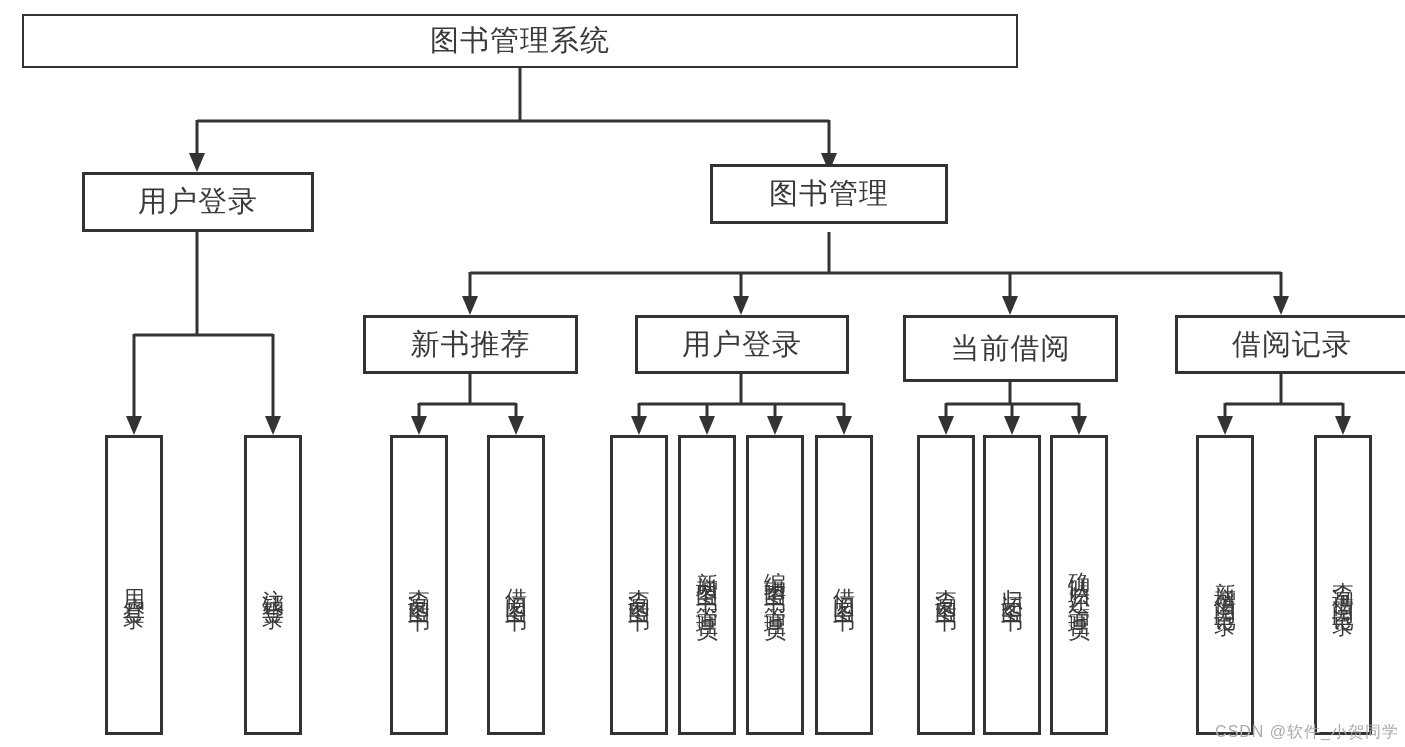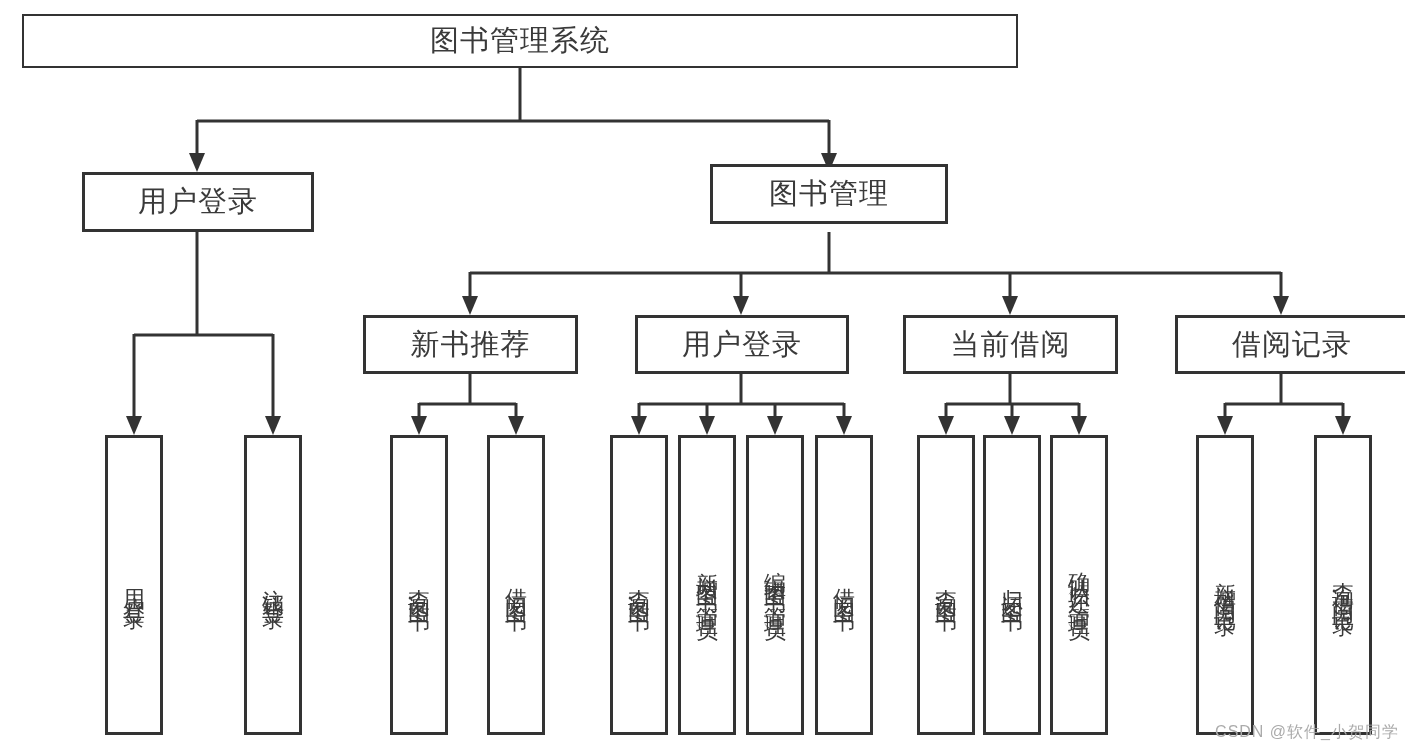--- a/index.html
+++ b/index.html
@@ -134,21 +134,21 @@
   <div class="node hnode" style="left:710px; top:164px; width:238px; height:60px;">
     <span>图书管理</span>
   </div>
 
   <div class="node hnode" style="left:363px; top:315px; width:215px; height:59px;">
     <span>新书推荐</span>
   </div>
   <div class="node hnode" style="left:635px; top:315px; width:214px; height:59px;">
     <span>用户登录</span>
   </div>
-  <div class="node hnode" style="left:903px; top:315px; width:215px; height:59px;">
+  <div class="node hnode" style="left:903px; top:315px; width:215px; height:67px;">
     <span>当前借阅</span>
   </div>
   <div class="node hnode" style="left:1175px; top:315px; width:234px; height:59px;">
     <span>借阅记录</span>
   </div>
 
   <div class="node vnode" style="left:105px; top:435px; width:58px; height:300px;">
     <span class="vtext">用户登录</span>
   </div>
   <div class="node vnode" style="left:244px; top:435px; width:58px; height:300px;">

